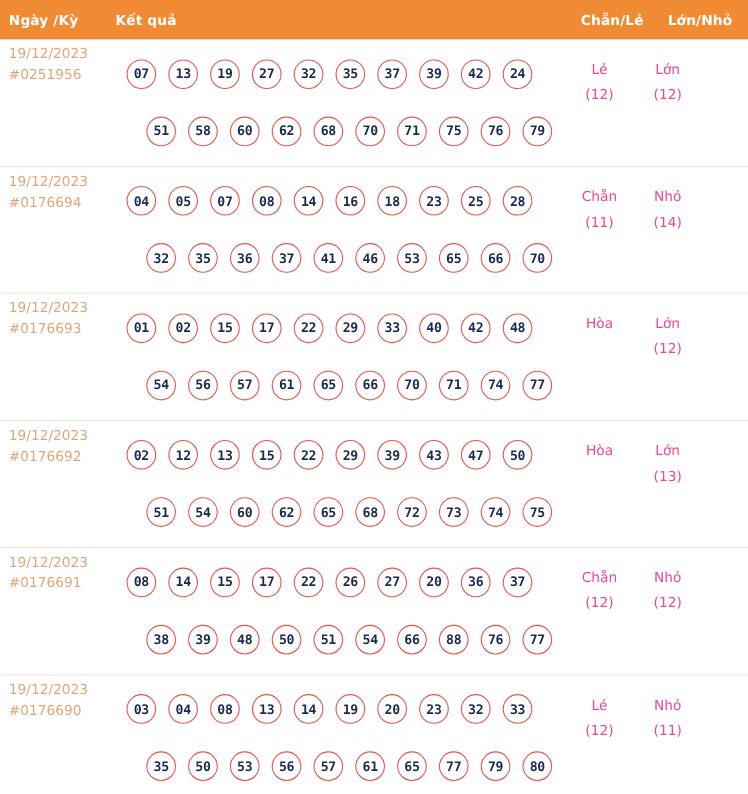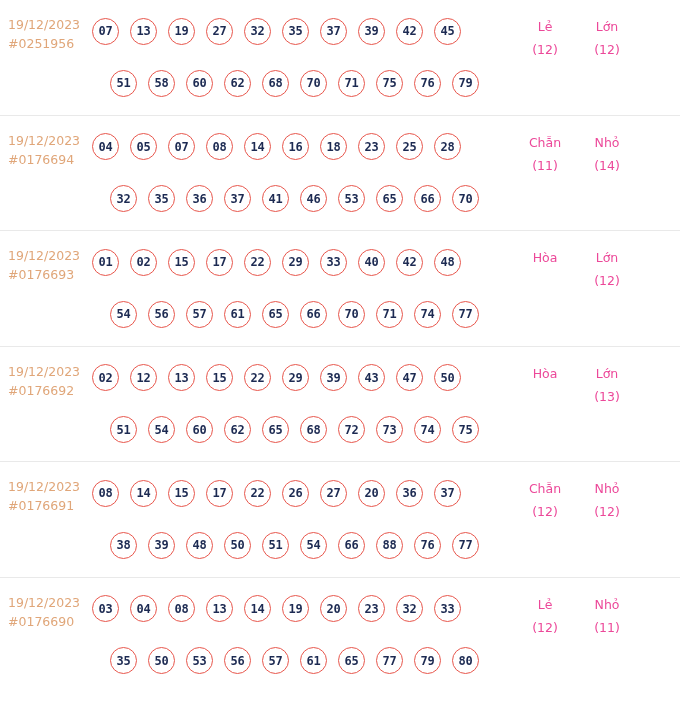--- a/index.html
+++ b/index.html
@@ -45,34 +45,34 @@
     position: relative;
     height: 114.5px;
     border-top: 1px solid #e9e9e9;
     background: #ffffff;
   }
   .row:first-of-type { border-top: none; }
 
   .cell-date {
     position: absolute;
     left: 8px;
-    top: 15px;
+    top: 3px;
     width: 88px;
     line-height: 19px;
   }
   .date-text, .id-text {
     display: block;
     color: #e0a679;
     font-size: 12.5px;
     white-space: nowrap;
   }
 
   .cell-balls {
     position: absolute;
-    left: 92px;
+    left: 115px;
     top: 12px;
     width: 390px;
   }
   .ball-line {
     height: 38px;
     display: flex;
     align-items: center;
   }
   .ball-line.second { margin-top: 14px; margin-left: 18px; }
 
@@ -110,39 +110,45 @@
     color: #ec4899;
     font-size: 12.5px;
     white-space: nowrap;
   }
 </style>
 </head>
 <body>
 
 <div class="lottery-table">
 
+  <div class="table-header">
+    <span class="th th-date">Ngày /Kỳ</span>
+    <span class="th th-result">Kết quả</span>
+    <span class="th th-parity">Chẵn/Lẻ</span>
+    <span class="th th-size">Lớn/Nhỏ</span>
+  </div>
 
   <div id="rows-container">
       <div class="row">
         <div class="cell-date">
           <span class="date-text">19/12/2023</span>
           <span class="id-text">#0251956</span>
         </div>
         <div class="cell-balls">
           <div class="ball-line">
             <span class="ball">07</span>
             <span class="ball">13</span>
             <span class="ball">19</span>
             <span class="ball">27</span>
             <span class="ball">32</span>
             <span class="ball">35</span>
             <span class="ball">37</span>
             <span class="ball">39</span>
             <span class="ball">42</span>
-            <span class="ball">45</span>
+            <span class="ball">24</span>
           </div>
           <div class="ball-line second">
             <span class="ball">51</span>
             <span class="ball">58</span>
             <span class="ball">60</span>
             <span class="ball">62</span>
             <span class="ball">68</span>
             <span class="ball">70</span>
             <span class="ball">71</span>
             <span class="ball">75</span>

